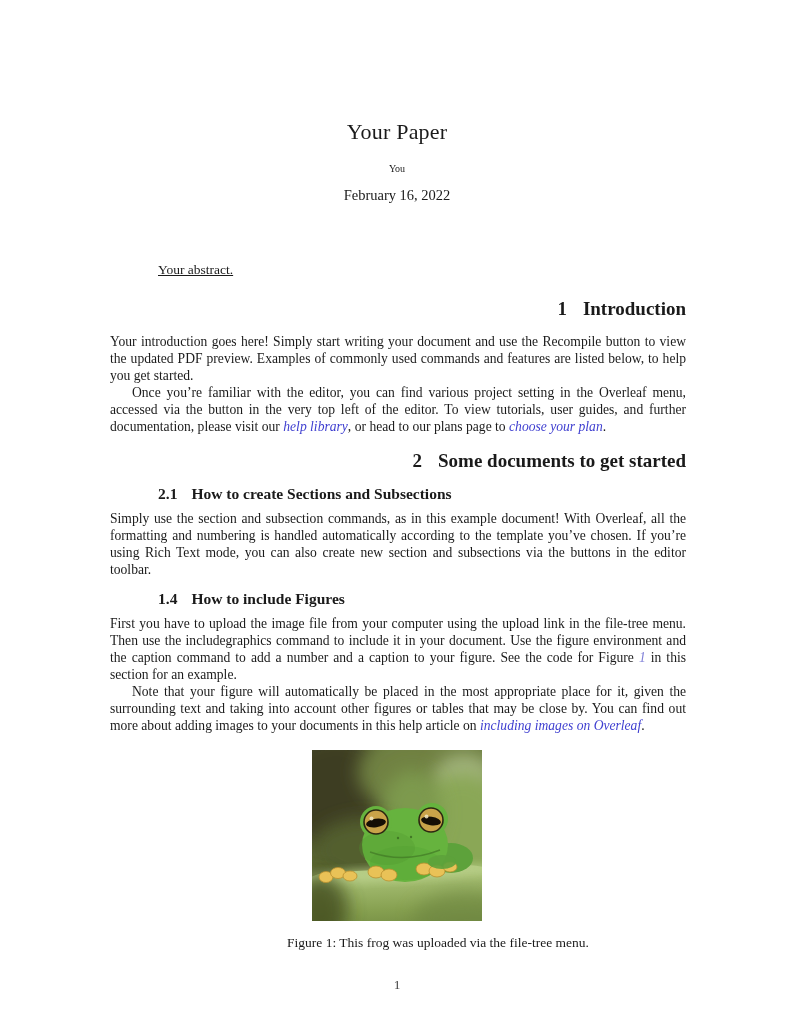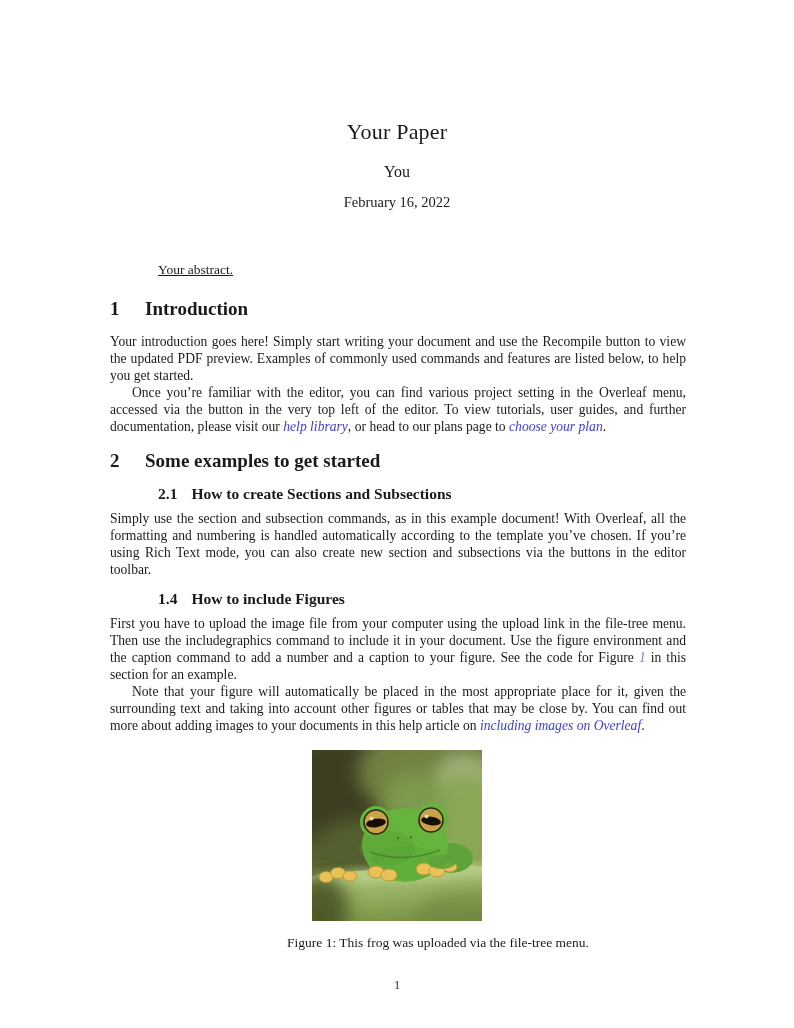--- a/index.html
+++ b/index.html
@@ -12,27 +12,27 @@
   .page {
     position: relative;
     width: 794px; height: 1028px;
     background: #ffffff;
     overflow: hidden;
   }
   .center-band { position: absolute; left: 0; width: 794px; text-align: center; }
   .content { position: absolute; left: 110px; width: 576px; }
 
   .doc-title { font-size: 22px; font-weight: normal; letter-spacing: 0.2px; }
-  .doc-author { font-size: 16px; }
+  .doc-author { font-size: 10px; }
   .doc-date { font-size: 14.5px; }
 
   .abstract-heading { font-size: 13.5px; font-weight: bold; }
   .abstract-text { font-size: 13.5px; }
 
-  .sec-heading { font-size: 19px; font-weight: bold; }
+  .sec-heading { font-size: 19px; font-weight: bold; text-align: right; }
   .sec-heading .sec-num { display: inline-block; min-width: 19px; margin-right: 16px; }
   .subsec-heading { font-size: 15.5px; font-weight: bold; margin-left: 48px; }
   .subsec-heading .sec-num { display: inline-block; margin-right: 14px; }
 
   p.body-par {
     margin: 0;
     font-size: 13.6px;
     line-height: 17px;
     text-align: justify;
   }
@@ -66,21 +66,21 @@
   <div class="content sec-heading" style="top: 298px;">
     <span class="sec-num">1</span><span>Introduction</span>
   </div>
 
   <div class="content" style="top: 333px;">
     <p class="body-par">Your introduction goes here! Simply start writing your document and use the Recompile button to view the updated PDF preview. Examples of commonly used commands and features are listed below, to help you get started.</p>
     <p class="body-par indented"><span>Once you’re familiar with the editor, you can find various project setting in the Overleaf menu, accessed via the button in the very top left of the editor. To view tutorials, user guides, and further documentation, please visit our </span><a class="tlink" style="color: rgb(64, 64, 208);">help library</a><span>, or head to our plans page to </span><a class="tlink" style="color: rgb(64, 64, 208);">choose your plan</a><span>.</span></p>
   </div>
 
   <div class="content sec-heading" style="top: 450px;">
-    <span class="sec-num">2</span><span>Some examples to get started</span>
+    <span class="sec-num">2</span><span>Some documents to get started</span>
   </div>
 
   <div class="content subsec-heading" style="top: 485px;">
     <span class="sec-num">2.1</span><span>How to create Sections and Subsections</span>
   </div>
 
   <div class="content" style="top: 510px;">
     <p class="body-par">Simply use the section and subsection commands, as in this example document! With Overleaf, all the formatting and numbering is handled automatically according to the template you’ve chosen. If you’re using Rich Text mode, you can also create new section and subsections via the buttons in the editor toolbar.</p>
   </div>
 

